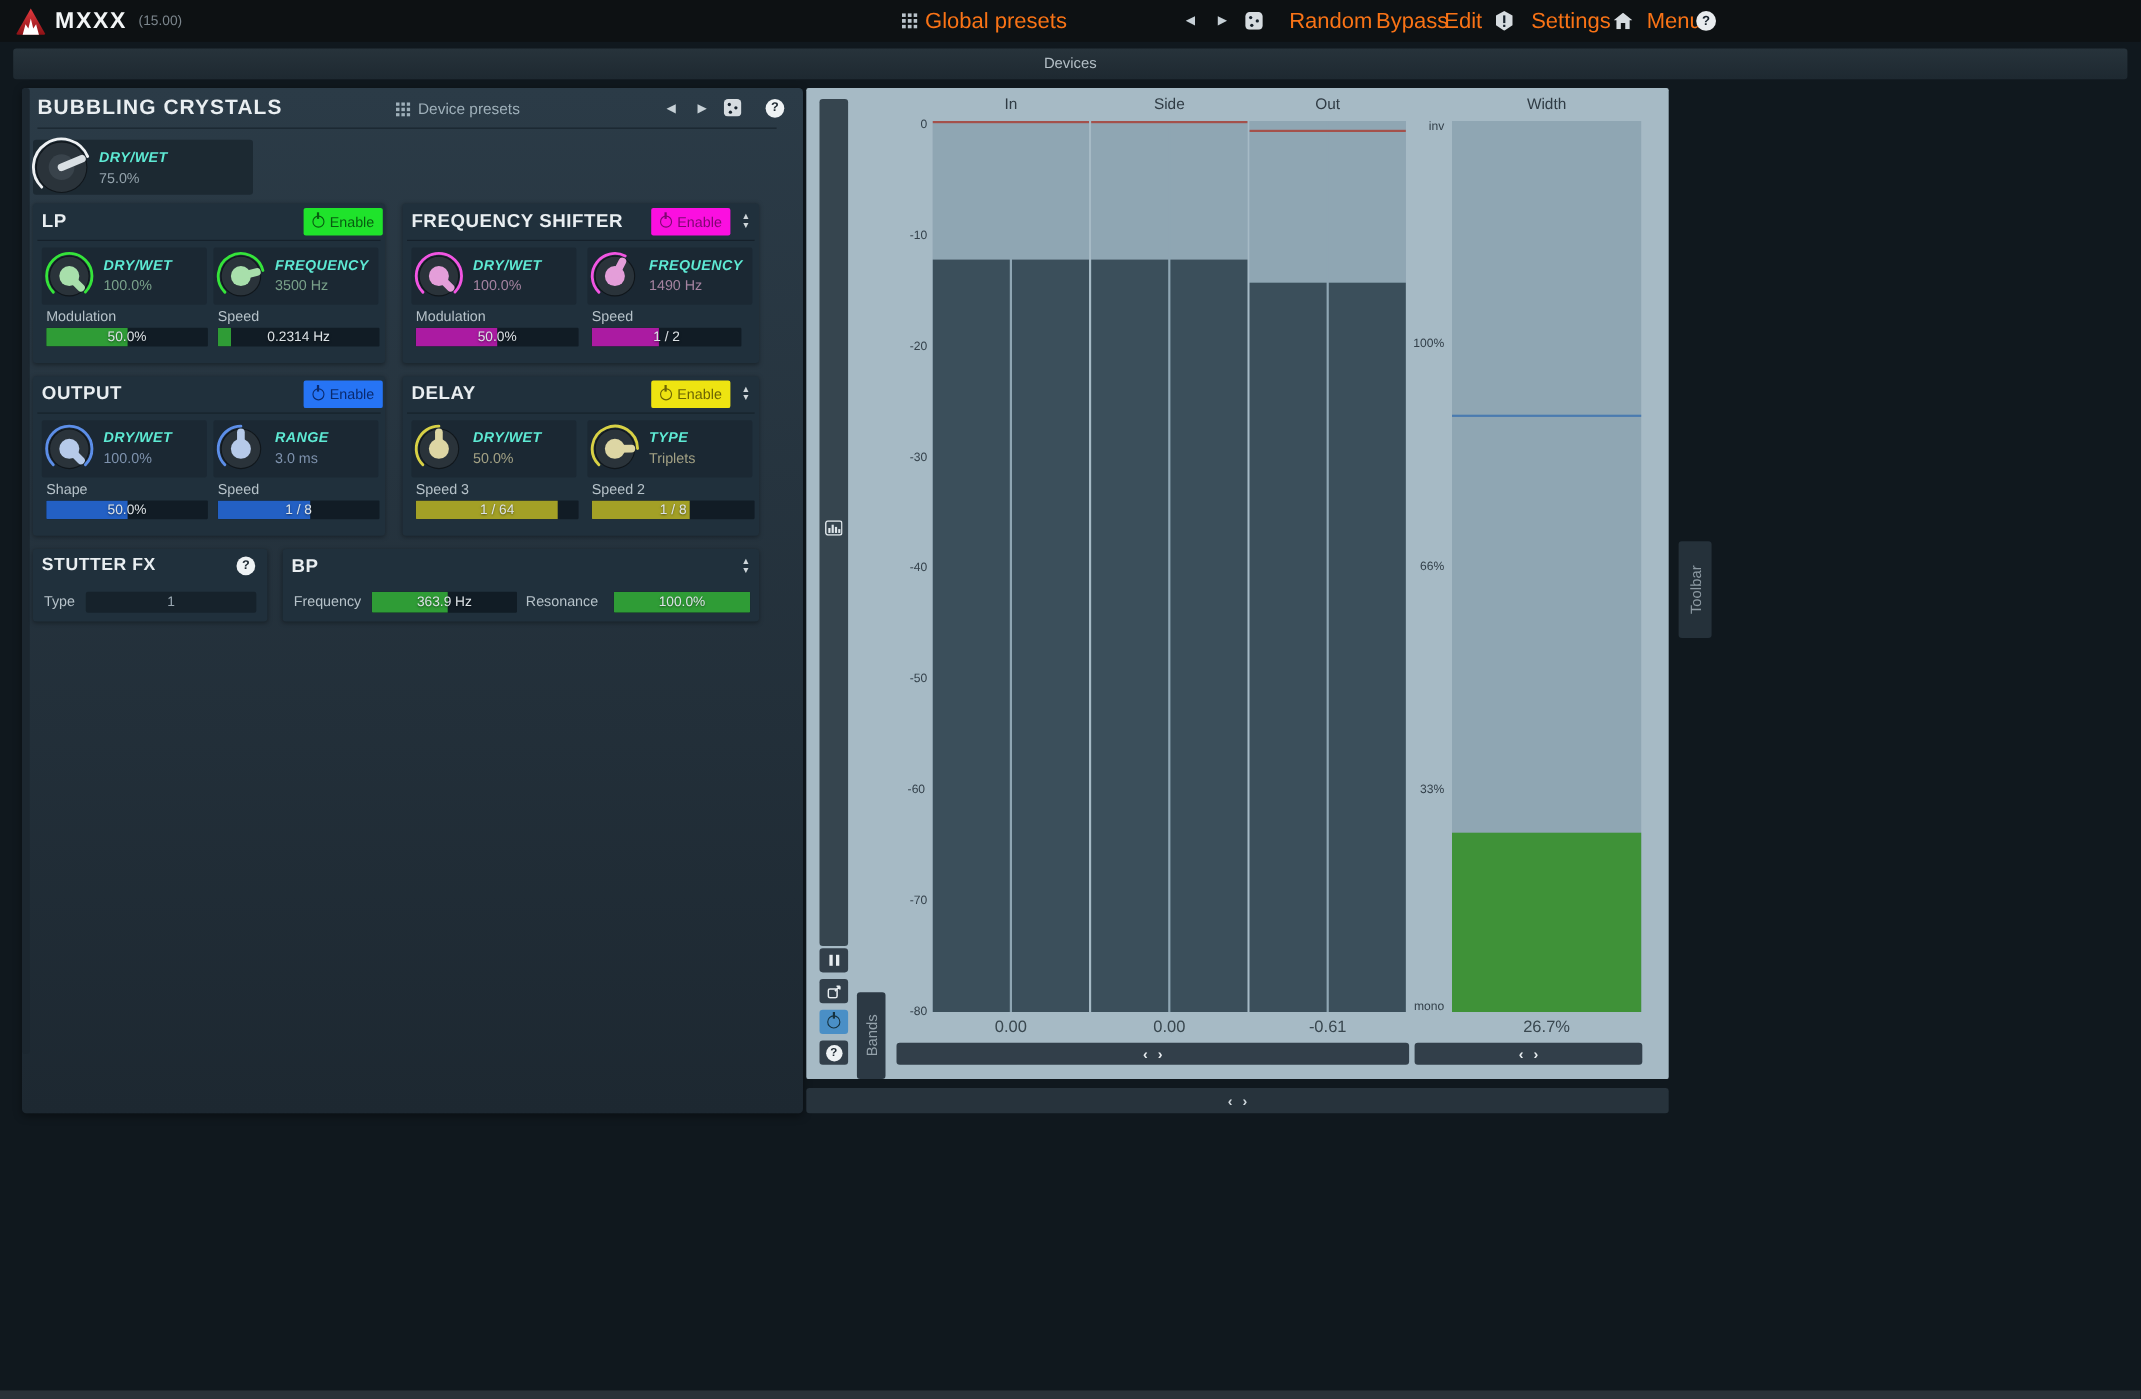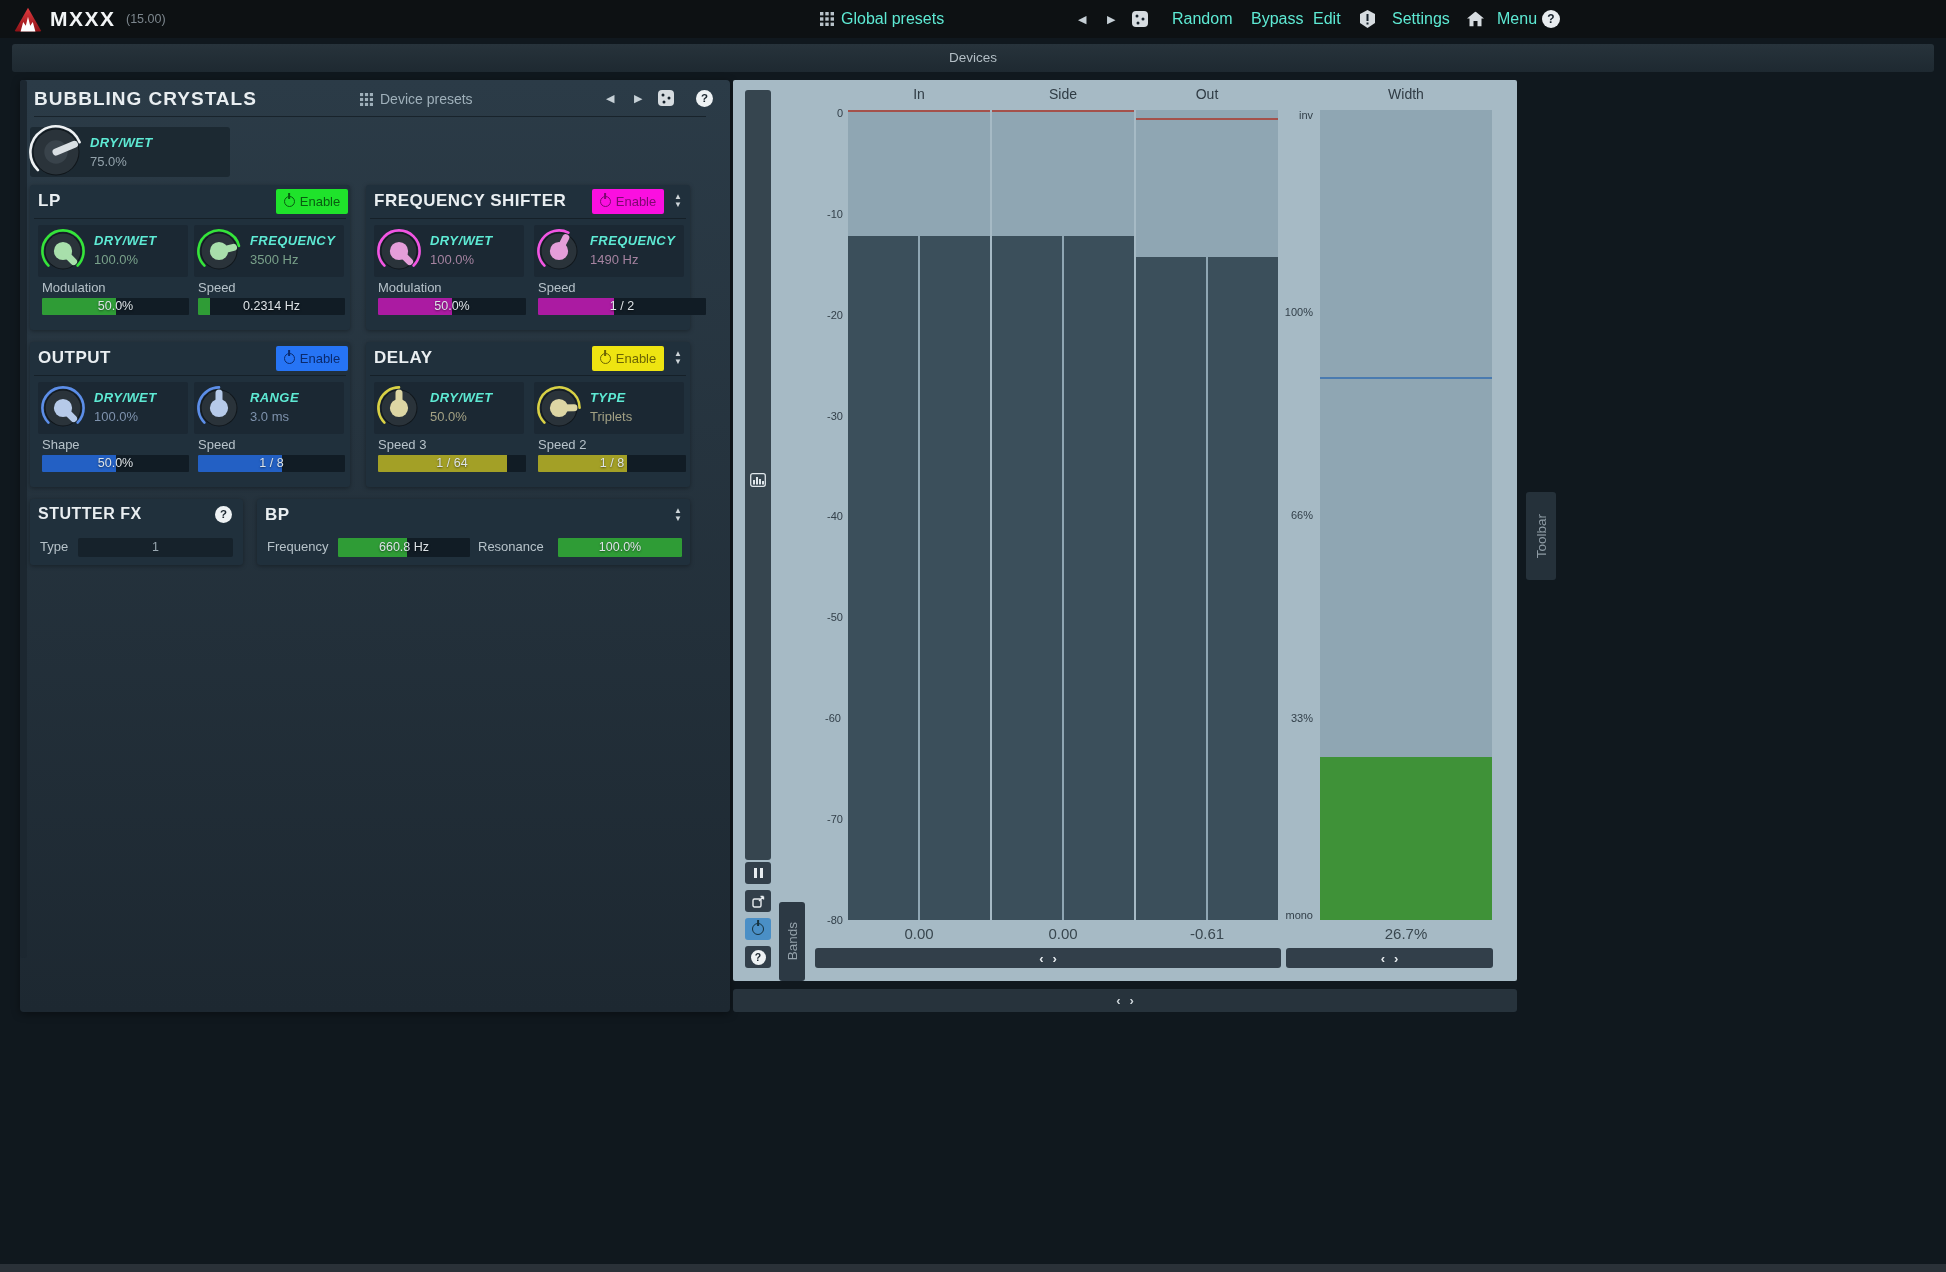--- a/index.html
+++ b/index.html
@@ -1,21 +1,21 @@
 <!DOCTYPE html>
 <html><head>
 <meta charset="utf-8">
 <style>
   html,body{margin:0;padding:0;background:#10181e;}
   body{width:1946px;height:1272px;position:relative;overflow:hidden;
        font-family:"Liberation Sans",sans-serif;color:#cdd5da;-webkit-font-smoothing:antialiased;}
   .abs{position:absolute;}
   
   .titlebar{left:0;top:0;width:1946px;height:38px;background:#0d1113;padding-left:44px;}
-  .tb-item{position:absolute;top:0;height:38px;line-height:38px;font-size:16px;color:#5eead4;cursor:default;}
+  .tb-item{position:absolute;top:0;height:38px;line-height:38px;font-size:20px;color:#f97316;cursor:default;}
   .tb-icon{position:absolute;top:50%;transform:translateY(-50%);}
   .app-title{font-size:21px;font-weight:bold;color:#f2f5f6;letter-spacing:1.5px;}
   .app-version{font-size:12.5px;color:#7c868d;}
   .circle-help{width:18px;height:18px;border-radius:50%;background:#e8ecef;color:#15202a;
     font-size:12px;font-weight:bold;text-align:center;line-height:18px;}
   .nav-arrow{font-size:11px;color:#c6d0d6;}
   
   .tabbar{left:12px;top:44px;width:1922px;height:28px;background:linear-gradient(180deg,#27333b,#1e2931);
     border-radius:3px;text-align:center;line-height:28px;font-size:13.5px;color:#b3bec5;}
   
@@ -259,21 +259,21 @@
           <div class="klabel">FREQUENCY</div>
       <div class="kval" style="color:#a583a0">1490 Hz</div>
         </div>
     </div>
     <span class="slabel" style="left:12px">Modulation</span>
     <span class="slabel" style="left:172px">Speed</span>
     <div class="sbar" style="left:12px;width:148px">
       <i style="width:50%;background:#ab1ba2"></i>
         <em>50.0%</em>
       </div>
-    <div class="sbar" style="left:172px;width:168px">
+    <div class="sbar" style="left:172px;width:136px">
       <i style="width:45%;background:#ab1ba2"></i>
         <em>1 / 2</em>
       </div>
   </div>
 
   <div class="module" style="left:10px;top:262px;width:320px;height:145px">
     <span class="mod-title">OUTPUT</span>
     <button class="enable" style="right:2px;background:#2674f5;color:#0a2a6e">
       <span class="pwr"></span>
       <span>Enable</span>
@@ -369,21 +369,21 @@
     <span class="slabel" style="left:10px;top:40px">Type</span>
     <span class="valbox" style="left:48px;top:39px;width:155px;height:19px;line-height:19px">1</span>
   </div>
 
   <div class="module" style="left:237px;top:419px;width:433px;height:66px">
     <span class="mod-title">BP</span>
     <span class="spinner" style="right:5px;top:8px">▲<br>▼</span>
     <span class="slabel" style="left:10px;top:40px">Frequency</span>
     <div class="sbar" style="left:81px;top:39px;width:132px;height:19px">
       <i style="width:52%;background:#2f9c36"></i>
-        <em style="line-height:19px">660.8 Hz</em>
+        <em style="line-height:19px">363.9 Hz</em>
       </div>
     <span class="slabel" style="left:221px;top:40px">Resonance</span>
     <div class="sbar" style="left:301px;top:39px;width:124px;height:19px">
       <i style="width:100%;background:#2f9c36"></i>
         <em style="line-height:19px">100.0%</em>
       </div>
   </div>
 
   <div class="vscroll"></div>
 </div>

